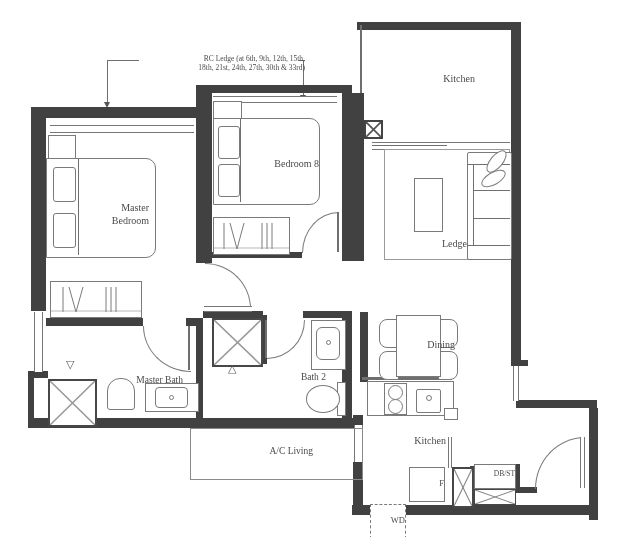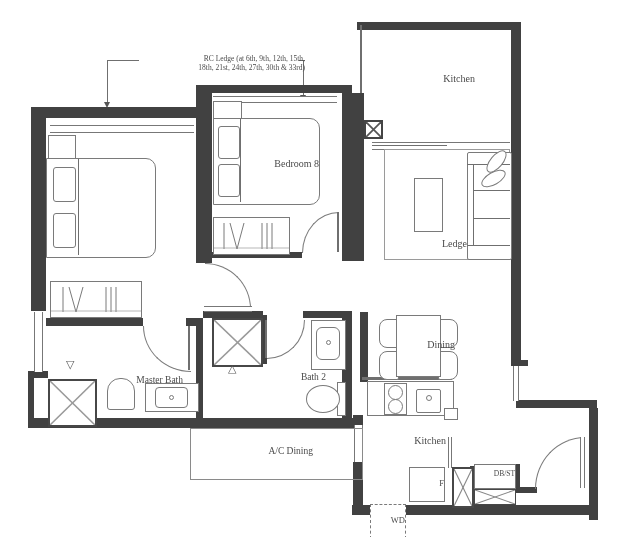--- a/index.html
+++ b/index.html
@@ -87,20 +87,21 @@
 
   <div class="arc" style="left:302px;top:212px;width:36px;height:40px;border-top:1px solid #7a7a7a;border-left:1px solid #7a7a7a;border-top-left-radius:100% 100%;"></div>
   <div class="wl" style="left:337px;top:212px;width:2px;height:40px;"></div>
 
   <div class="arc" style="left:267px;top:320px;width:37px;height:38px;border-bottom:1px solid #7a7a7a;border-right:1px solid #7a7a7a;border-bottom-right-radius:100% 100%;"></div>
   <div class="wl" style="left:265px;top:320px;width:2px;height:38px;"></div>
 
   <div class="arc" style="left:535px;top:437px;width:49px;height:51px;border-top:1px solid #7a7a7a;border-left:1px solid #7a7a7a;border-top-left-radius:100% 100%;"></div>
   <div class="winv" style="left:580px;top:437px;width:3px;height:51px;"></div>
 
+  <div class="lbl fs10" style="left:89px;top:202px;width:60px;">Master Bedroom</div>
   <div class="f1" style="left:46px;top:158px;width:108px;height:98px;border-radius:0 10px 10px 0;"></div>
   <div class="wl" style="left:78px;top:159px;width:1px;height:96px;"></div>
   <div class="f1" style="left:53px;top:167px;width:21px;height:33px;border-radius:3px;"></div>
   <div class="f1" style="left:53px;top:213px;width:21px;height:33px;border-radius:3px;"></div>
   <div class="f1" style="left:48px;top:135px;width:26px;height:22px;"></div>
   <div class="f1 marks" style="left:50px;top:281px;width:90px;height:35px;">
     <svg viewBox="0 0 90 35" preserveAspectRatio="none">
       <line x1="12" y1="5" x2="12" y2="30" stroke="#7a7a7a" stroke-width="1"></line>
       <line x1="18" y1="5" x2="25" y2="30" stroke="#7a7a7a" stroke-width="1"></line>
       <line x1="32" y1="5" x2="25" y2="30" stroke="#7a7a7a" stroke-width="1"></line>
@@ -207,15 +208,15 @@
   <div class="f1" style="left:474px;top:464px;width:40px;height:23px;">
     <div class="lbl fs7" style="left:0;top:4px;width:100%;">DB/ST</div>
   </div>
   <div class="xbox" style="left:474px;top:489px;width:40px;height:14px;border:1.5px solid #474747;">
     <svg viewBox="0 0 10 10" preserveAspectRatio="none">
         <line x1="0" y1="0" x2="10" y2="10" stroke="#888" stroke-width="0.6"></line>
         <line x1="10" y1="0" x2="0" y2="10" stroke="#888" stroke-width="0.6"></line>
       </svg>
   </div>
 
-  <div class="lbl fs9" style="left:233px;top:446px;width:80px;">A/C Dining</div>
+  <div class="lbl fs9" style="left:233px;top:446px;width:80px;">A/C Living</div>
 
 </div>
 
 </body></html>

